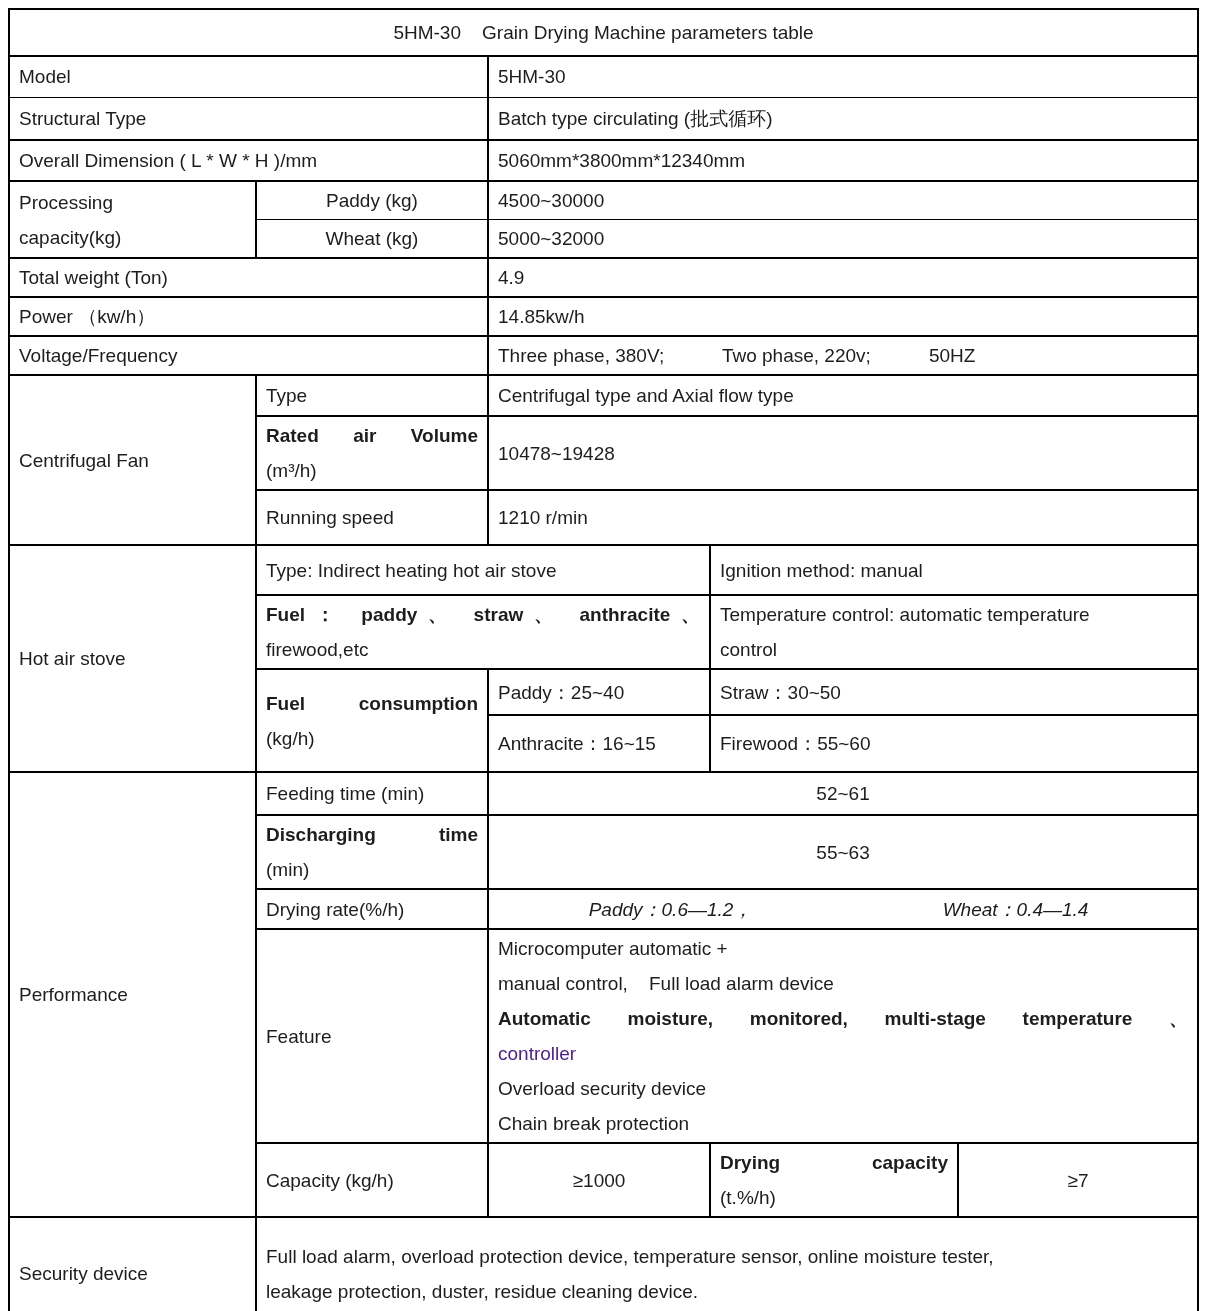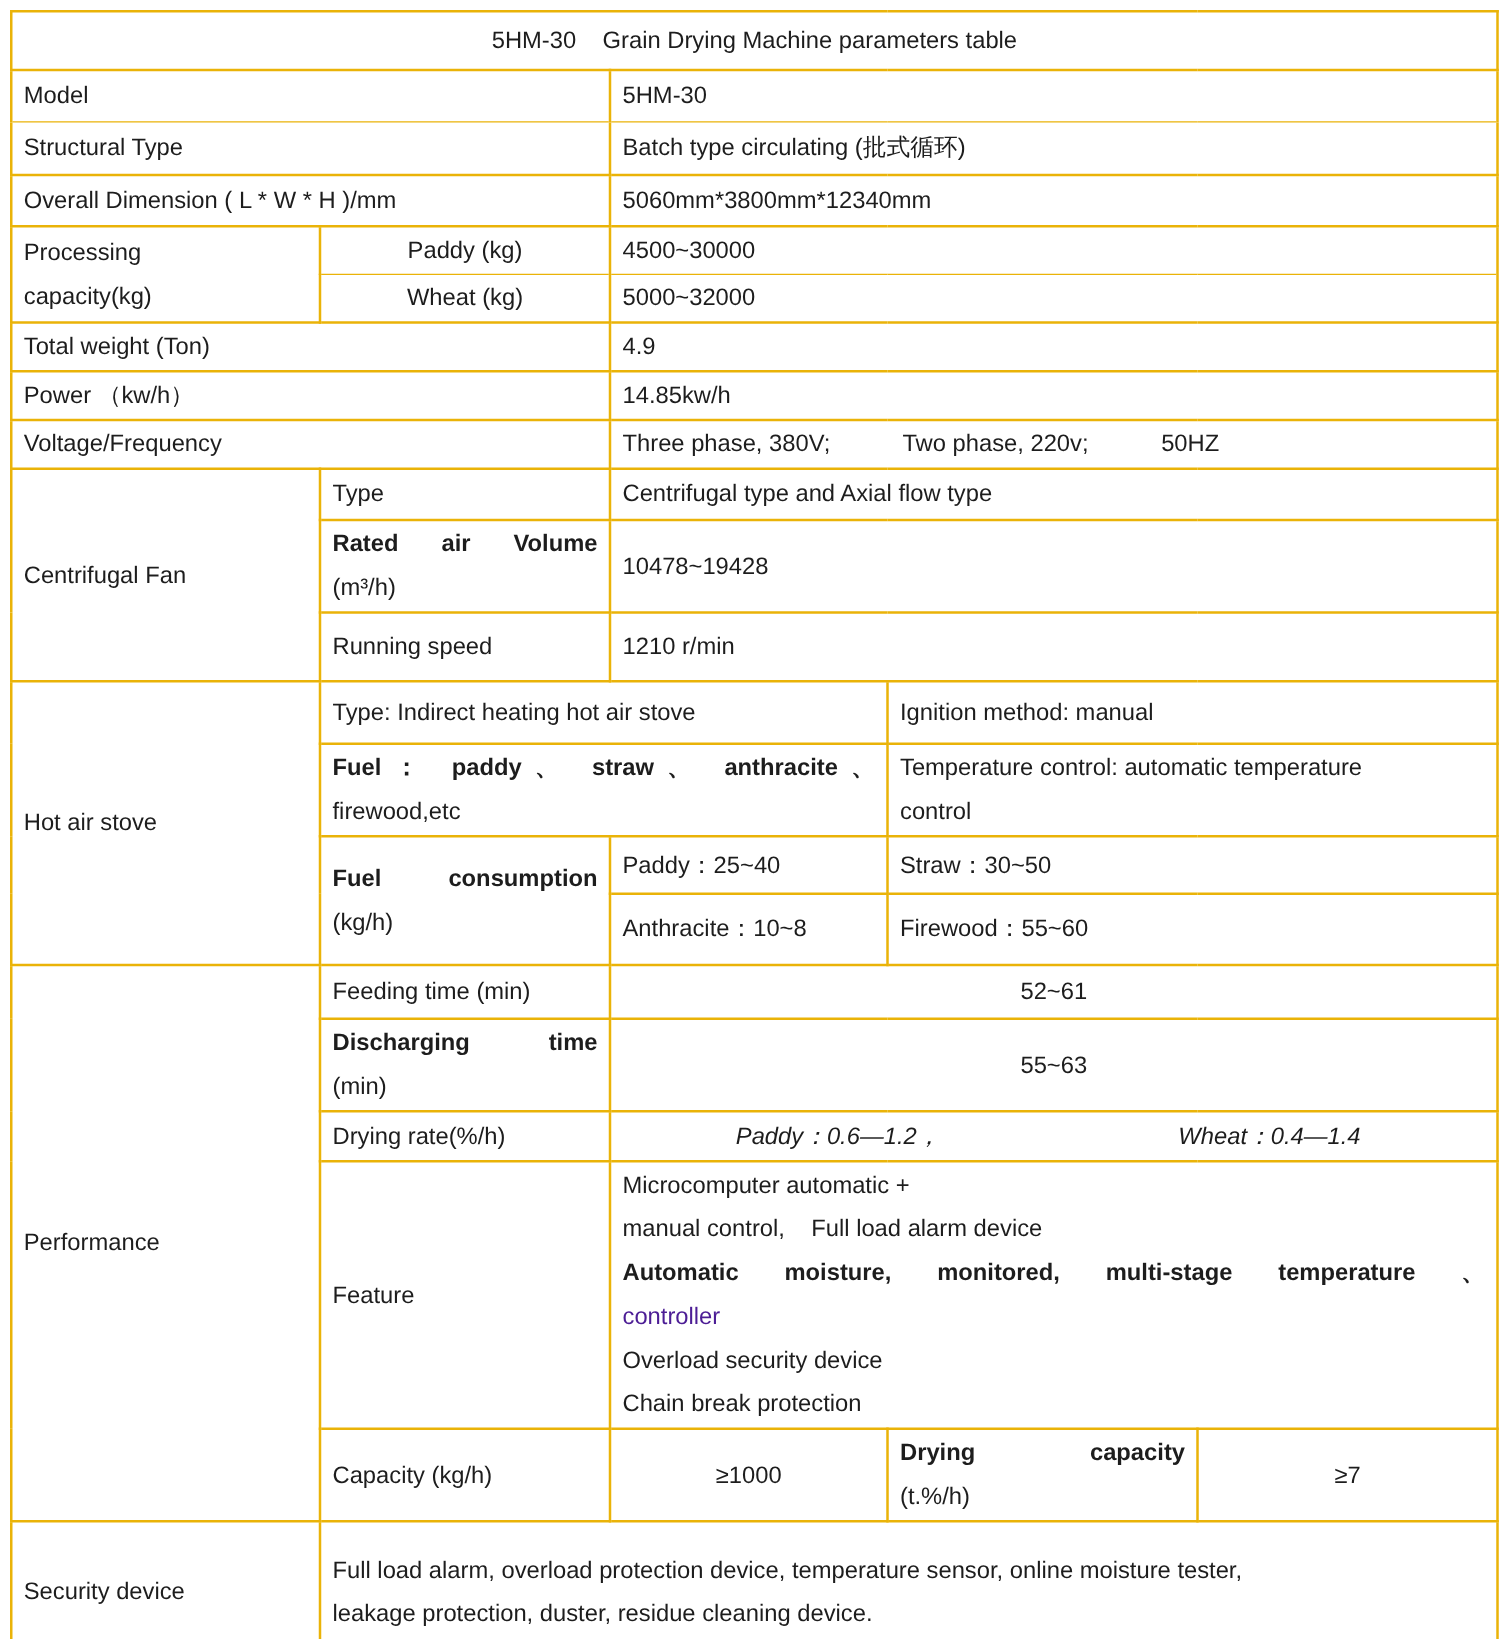--- a/index.html
+++ b/index.html
@@ -1,19 +1,19 @@
 <!DOCTYPE html>
 <html><head>
 <meta charset="utf-8">
 <style>
   html,body{margin:0;padding:0;background:#ffffff;}
   body{font-family:"Liberation Sans", sans-serif;color:#1d1d1d;}
   .wrap{margin:8px;}
   table{border-collapse:collapse;table-layout:fixed;width:1189px;background:#ffffff;}
-  td{border:2px solid #eab308;padding:1px 9px;vertical-align:middle;
+  td{border:2px solid #000000;padding:1px 9px;vertical-align:middle;
      font-size:19px;line-height:35px;color:#1d1d1d;overflow:hidden;}
   .c{text-align:center;}
   .pw{white-space:pre-wrap;}
   .jl{text-align:justify;text-align-last:justify;font-weight:bold;}
   .grey{color:#4c1d95;}
   .bb1{border-bottom-width:1px;}
   .tb1{border-top-width:1px;}
   .flexrow{display:flex;width:100%;}
   .half{flex:1 1 50%;text-align:center;font-style:italic;}
   .line{display:block;}
@@ -113,21 +113,21 @@
   </tr>
   <tr style="height:46px">
     <td rowspan="2">
       <span class="line jl">Fuel consumption</span>
       <span class="line">(kg/h)</span>
     </td>
     <td>Paddy：25~40</td>
     <td colspan="2">Straw：30~50</td>
   </tr>
   <tr style="height:57px">
-    <td>Anthracite：10~8</td>
+    <td>Anthracite：16~15</td>
     <td colspan="2">Firewood：55~60</td>
   </tr>
 
   <tr style="height:43px">
     <td rowspan="5">Performance</td>
     <td>Feeding time (min)</td>
     <td colspan="3" class="c">52~61</td>
   </tr>
   <tr style="height:74px">
     <td>

